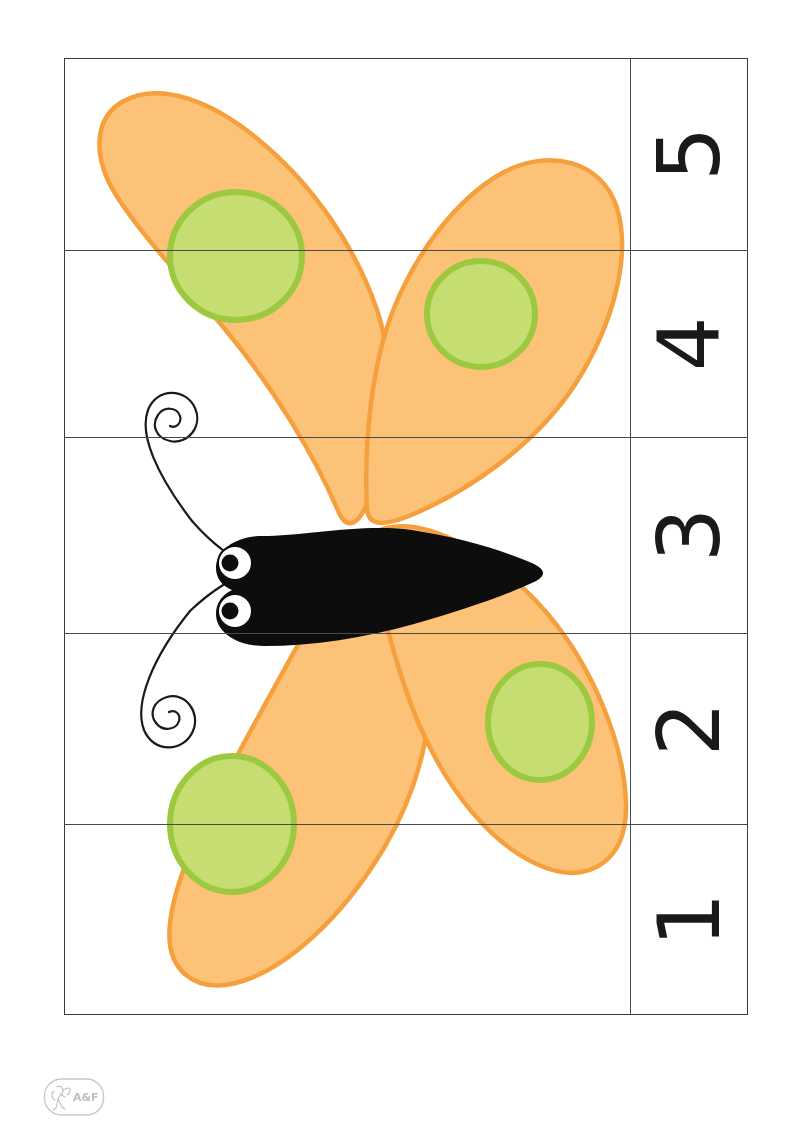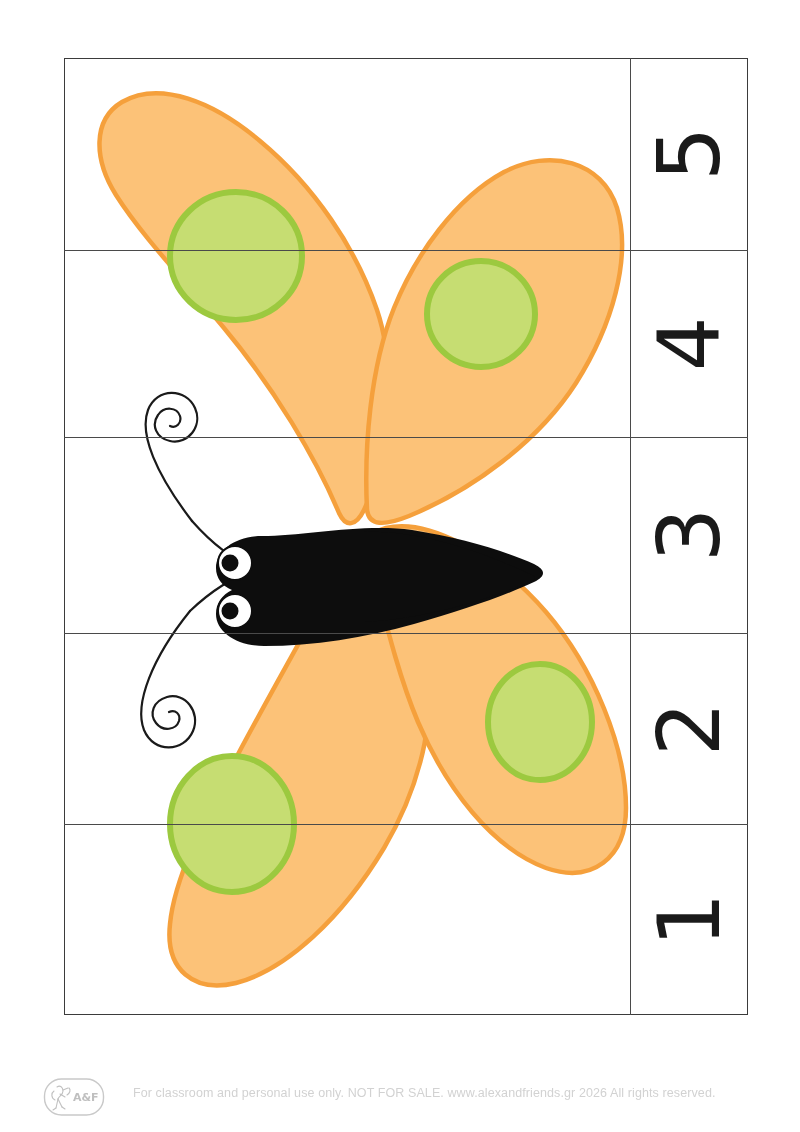--- a/index.html
+++ b/index.html
@@ -99,20 +99,21 @@
 
   
   #footer {
     position: absolute;
     left: 0;
     top: 1072px;
     width: 652px;
     height: 60px;
     display: flex;
     align-items: center;
+    text-align: center;
   }
 
   #brand-logo {
     position: absolute;
     left: 43px;
     top: 5px;
     width: 62px;
     height: 40px;
   }
 
@@ -264,16 +265,15 @@
         <path d="M20 13 L 25 11"></path>
         <path d="M24 18 C 27 16 28 13 26 11"></path>
         <path d="M17 17 L 22 20"></path>
       </g>
 
       <g fill="#bfbfbf" font-family="DejaVu Sans, sans-serif" font-size="11" font-weight="700">
         <text x="30" y="24">A&amp;F</text>
       </g>
     </svg>
 
-    <div id="footer-text">For classroom and personal use only. NOT FOR SALE. www.alexandfriends.gr 2026  All rights reserved.</div>
   </div>
 
 </div>
 
 </body></html>

